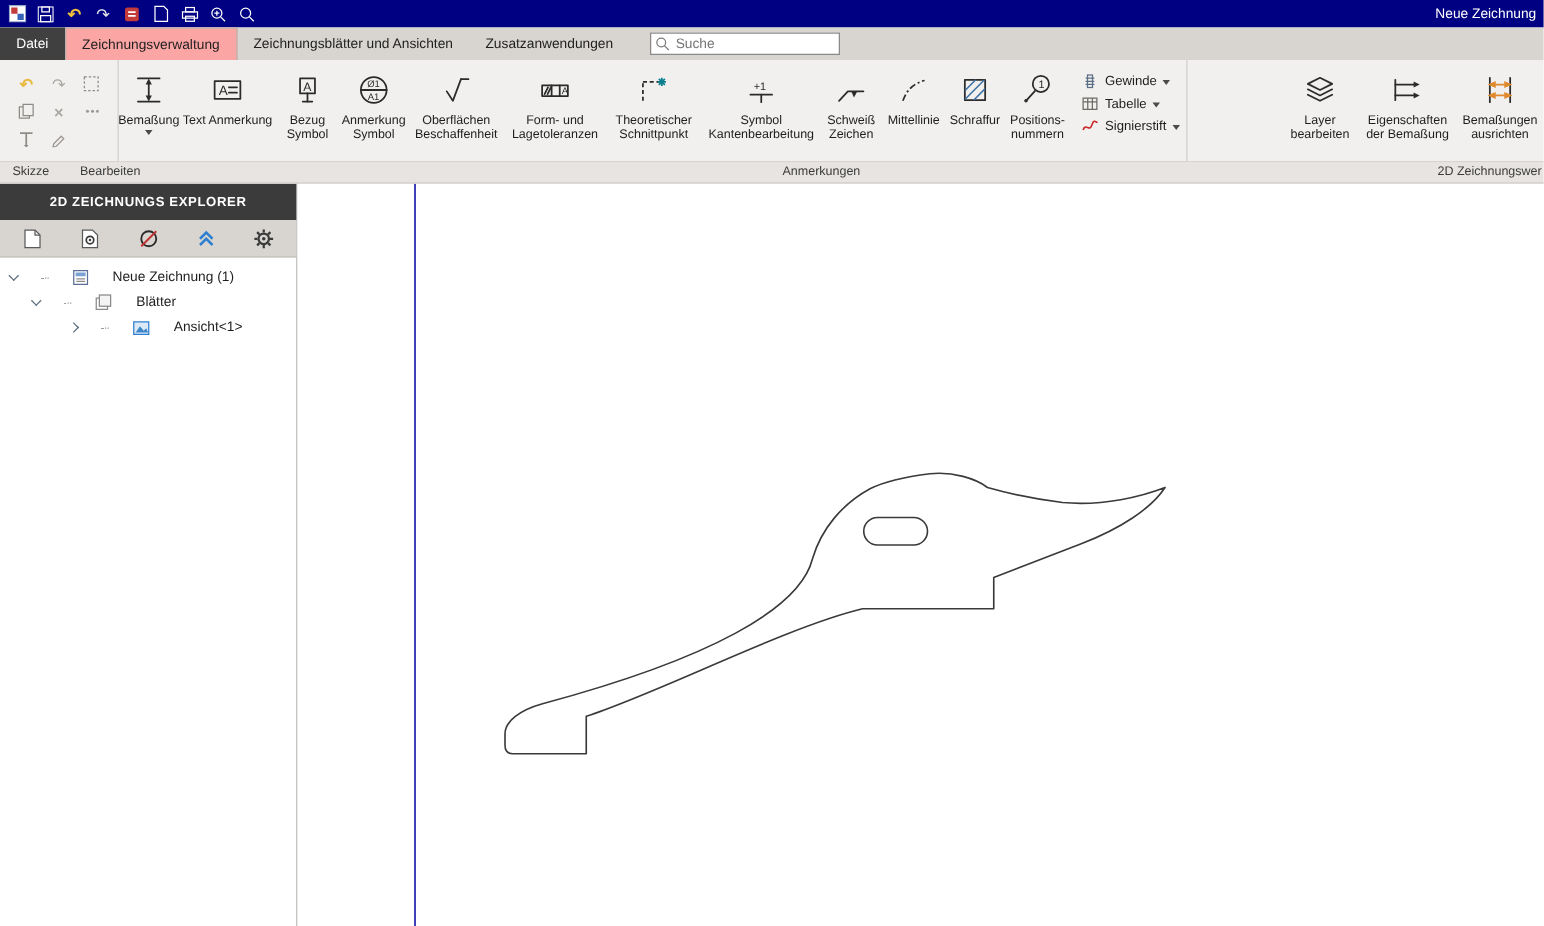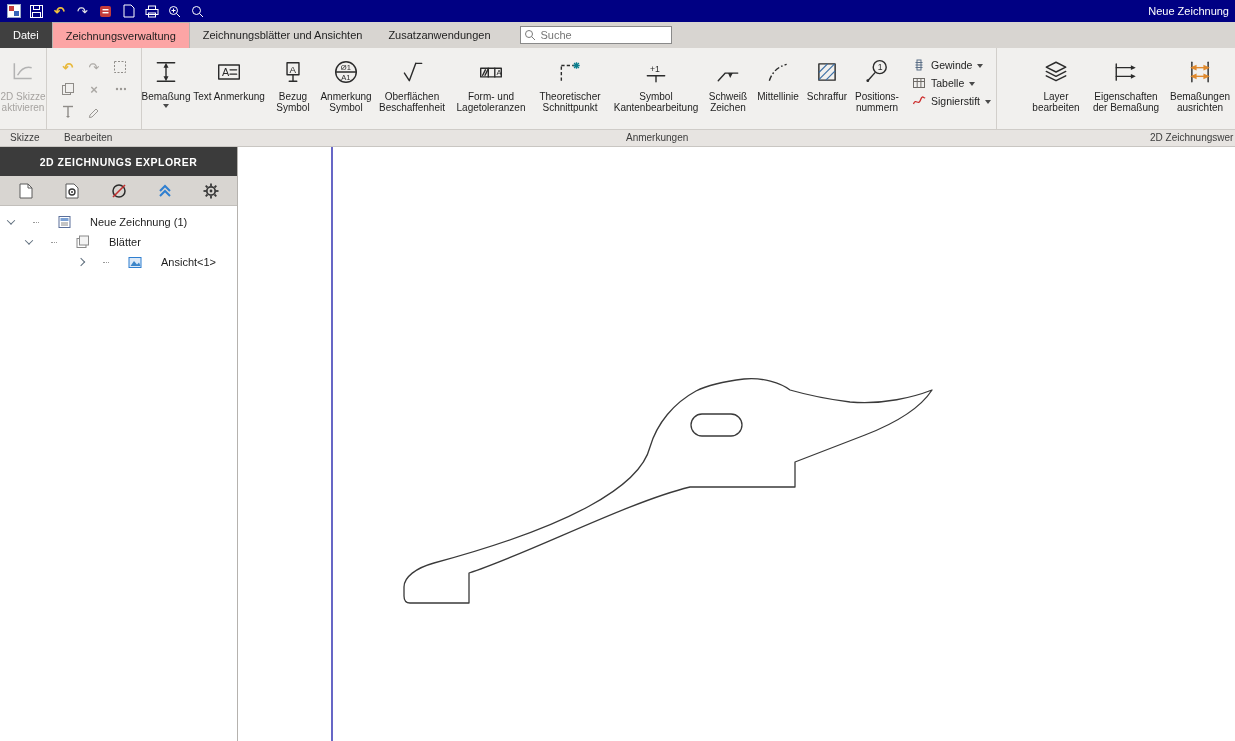--- a/index.html
+++ b/index.html
@@ -152,32 +152,20 @@
           <circle cx="5" cy="5" r="3.5" fill="none" stroke="#7a7a7a"></circle>
           <line x1="7.5" y1="7.5" x2="11" y2="11" stroke="#7a7a7a"></line>
         </svg>
     </span>
     <input type="text" placeholder="Suche" style="">
   </div>
 </div>
 
 <div class="ribbon">
 
-  <div class="rgroup grp-skizze">
-    <div class="rbtn disabled">
-      <span class="ricon">
-        <svg width="26" height="26" viewBox="0 0 24 24">
-            <path d="M4 4 v14 h16" fill="none" stroke="#b3b3b3" stroke-width="1.4"></path>
-            <path d="M7 15 q5 -9 13 -7" fill="none" stroke="#b3b3b3" stroke-width="1.4"></path>
-          </svg>
-      </span>
-      <span class="rlabel">2D Skizze
-aktivieren</span>
-    </div>
-  </div>
 
   <div class="rgroup grp-bearbeiten">
     <div class="minigrid">
       <span class="mini" style="color:#e8b93c;font-weight:bold;">↶</span>
       <span class="mini" style="color:#aba8a4;">↷</span>
       <span class="mini">
         <svg width="14" height="14">
             <rect x="1.5" y="1.5" width="11" height="11" fill="none" stroke="#8f8c88" stroke-dasharray="2 1.5"></rect>
           </svg>
       </span>
@@ -525,21 +513,21 @@
         <span>
           <svg width="14" height="14">
               <rect x="1" y="3.5" width="9" height="9" fill="#fff" stroke="#8a8a8a"></rect>
               <rect x="3.5" y="1" width="9" height="9" fill="#f4f4f4" stroke="#8a8a8a"></rect>
             </svg>
         </span>
         <span>Blätter</span>
       </div>
 
 
-      <div class="trow" style="padding-left:78px">
+      <div class="trow" style="padding-left:56px">
         <span class="chev chev-right"></span>
         <span class="tdash"></span>
         <span>
           <svg width="14" height="13">
               <rect x="1" y="1.5" width="12" height="10" fill="#dce9f7" stroke="#2f7fd0"></rect>
               <polygon points="2.5,10 6,5 9,8.5 11,6.5 12.5,10" fill="#3d86c9"></polygon>
             </svg>
         </span>
         <span>Ansicht&lt;1&gt;</span>
       </div>

